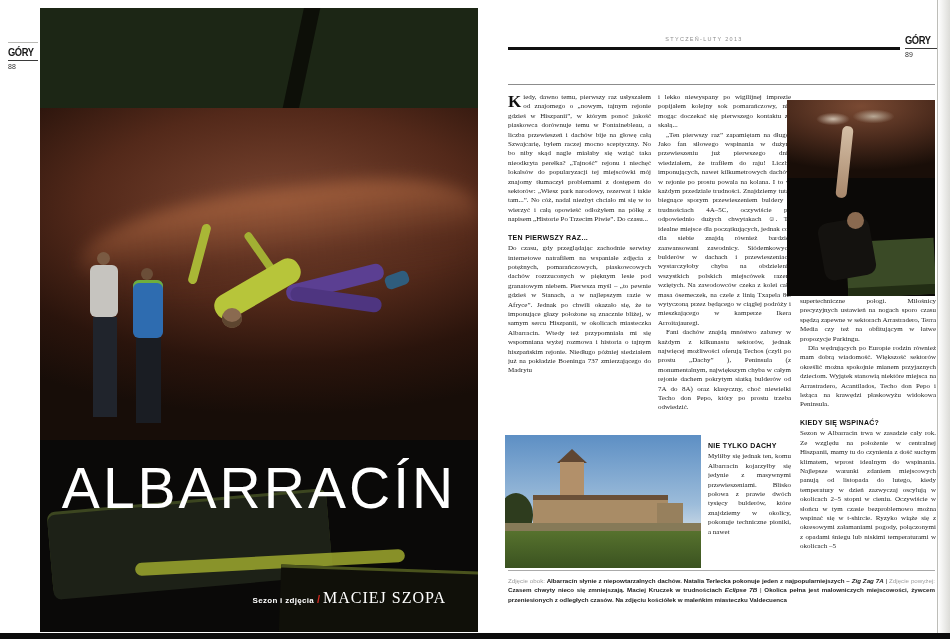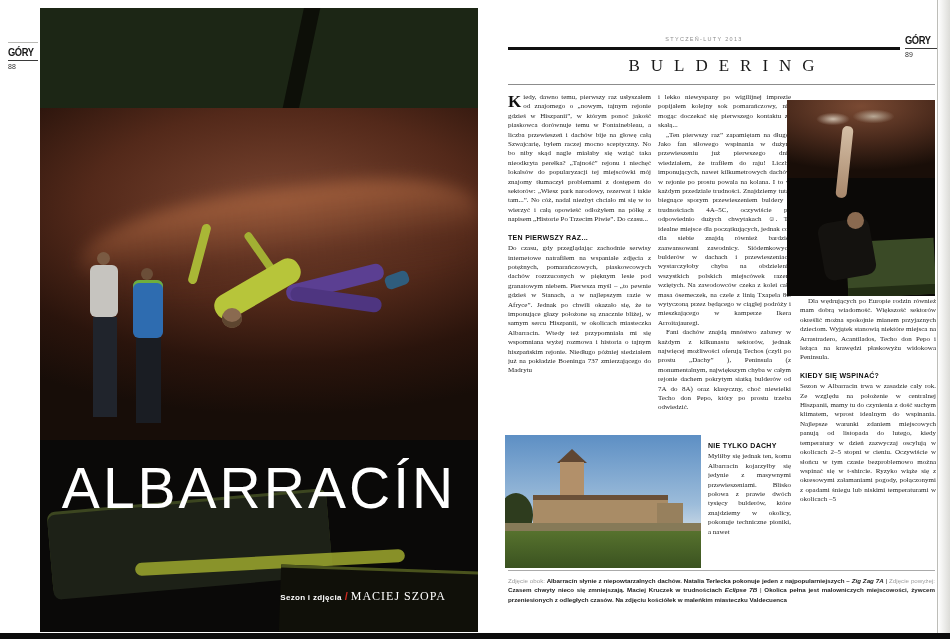--- a/index.html
+++ b/index.html
@@ -56,21 +56,21 @@
   .sp2-legs{left:96px;top:330px;width:25px;height:85px;background:#1a1d23;}
 
   .a-title{left:0;top:452px;width:100%;text-align:center;color:#ffffff;
     font-family:"Liberation Sans",sans-serif;font-weight:300;font-size:57px;line-height:1;
     letter-spacing:3px;}
   .a-sub{left:0;top:531px;width:100%;text-align:center;color:#ce2b22;
     font-family:"Liberation Sans",sans-serif;font-weight:700;font-size:17px;letter-spacing:1.5px;}
   .a-byline{right:32px;top:581px;color:#fff;font-family:"Liberation Sans",sans-serif;font-size:8px;}
   .a-byline .lbl{font-weight:700;letter-spacing:.3px;}
   .a-byline .sep{color:#ce2b22;font-weight:700;margin:0 3px;font-size:11px;}
-  .a-byline .auth{font-family:"Liberation Serif",serif;font-size:12px;letter-spacing:1px;}
+  .a-byline .auth{font-family:"Liberation Serif",serif;font-size:16px;letter-spacing:1px;}
 
   
   .right-page{left:480px;top:0;width:460px;height:633px;background:#ffffff;}
   .issue-date{left:28px;top:36px;width:392px;text-align:center;font-family:"Liberation Sans",sans-serif;
     font-size:5.5px;letter-spacing:1.3px;color:#8d8d8d;}
   .rule-thick{left:28px;top:47px;width:392px;height:3px;background:#101010;}
   .section-title{left:28px;top:56px;width:427px;text-align:center;font-family:"Liberation Serif",serif;
     font-size:17px;letter-spacing:11px;padding-left:11px;box-sizing:border-box;color:#1a1a1a;}
   .rule-thin{left:28px;top:84px;width:427px;height:1px;background:#8c8c8c;}
   .label-right{left:425px;top:34px;width:32px;}
@@ -158,21 +158,20 @@
     <div class="abs a-title">ALBARRACÍN</div>
     <div class="abs a-byline">
       <span class="lbl">Sezon i zdjęcia</span><span class="sep">/</span><span class="auth">MACIEJ SZOPA</span>
     </div>
   </div>
 </div>
 
 <div class="abs right-page">
   <div class="abs issue-date">STYCZEŃ-LUTY 2013</div>
   <div class="abs rule-thick"></div>
-  <div class="abs section-title">BULDERING</div>
   <div class="abs rule-thin"></div>
   <div class="abs label-right">
     <div class="mlabel-logo">GÓRY</div>
     <div class="mlabel-rule"></div>
     <div class="mlabel-num">89</div>
   </div>
 
   <div class="abs col col1">
     <p><span class="dropcap">K</span><span>iedy, dawno temu, pierwszy raz usłyszałem od znajomego o „nowym, tajnym rejonie gdzieś w Hiszpanii”, w którym ponoć jakość piaskowca dorównuje temu w Fontainebleau, a liczba przewieszeń i dachów bije na głowę całą Szwajcarię, byłem raczej mocno sceptyczny. No bo niby skąd nagle miałaby się wziąć taka nieodkryta perełka? „Tajność” rejonu i niechęć lokalsów do popularyzacji tej miejscówki mój znajomy tłumaczył problemami z dostępem do sektorów: „Wiesz park narodowy, rezerwat i takie tam...”. No cóż, nadal niezbyt chciało mi się w to wierzyć i całą opowieść odłożyłem na półkę z napisem „Historie Po Trzecim Piwie”. Do czasu...</span></p>
     <h4>TEN PIERWSZY RAZ...</h4>
@@ -184,20 +183,21 @@
     <p class="ind">„Ten pierwszy raz” zapamiętam na długo. Jako fan siłowego wspinania w dużym przewieszeniu już pierwszego dnia wiedziałem, że trafiłem do raju! Liczba imponujących, nawet kilkumetrowych dachów w rejonie po prostu powala na kolana. I to w każdym przedziale trudności. Znajdziemy tutaj biegnące sporym przewieszeniem buldery o trudnościach 4A–5C, oczywiście po odpowiednio dużych chwytakach ☺. To idealne miejsce dla początkujących, jednak coś dla siebie znajdą również bardziej zaawansowani zawodnicy. Siódemkowych bulderów w dachach i przewieszeniach wystarczyłoby chyba na obdzielenie wszystkich polskich miejscówek razem wziętych. Na zawodowców czeka z kolei cała masa ósemeczek, na czele z linią Txapela 8C wytyczoną przez będącego w ciągłej podróży i mieszkającego w kamperze Ikera Arroitajauregi.</p>
     <p class="ind">Fani dachów znajdą mnóstwo zabawy w każdym z kilkunastu sektorów, jednak najwięcej możliwości oferują Techos (czyli po prostu „Dachy” ), Peninsula (z monumentalnym, największym chyba w całym rejonie dachem pokrytym siatką bulderów od 7A do 8A) oraz klasyczny, choć niewielki Techo don Pepo, który po prostu trzeba odwiedzić.</p>
   </div>
 
   <div class="abs col col2b">
     <h4 style="margin-top:0;">NIE TYLKO DACHY</h4>
     <p>Myliłby się jednak ten, komu Albarracín kojarzyłby się jedynie z masywnymi przewieszeniami. Blisko połowa z prawie dwóch tysięcy bulderów, które znajdziemy w okolicy, pokonuje techniczne pioniki, a nawet</p>
   </div>
 
   <div class="abs col col3">
+    <p>supertechniczne połogi. Miłośnicy precyzyjnych ustawień na nogach sporo czasu spędzą zapewne w sektorach Arrastradero, Terra Media czy też na obfitującym w łatwe propozycje Parkingu.</p>
     <p class="ind">Dla wędrujących po Europie rodzin również mam dobrą wiadomość. Większość sektorów określić można spokojnie mianem przyjaznych dzieciom. Wyjątek stanowią niektóre miejsca na Arrastradero, Acantilados, Techo don Pepo i leżąca na krawędzi płaskowyżu widokowa Peninsula.</p>
     <h4>KIEDY SIĘ WSPINAĆ?</h4>
     <p>Sezon w Albarracin trwa w zasadzie cały rok. Ze względu na położenie w centralnej Hiszpanii, mamy tu do czynienia z dość suchym klimatem, wprost idealnym do wspinania. Najlepsze warunki zdaniem miejscowych panują od listopada do lutego, kiedy temperatury w dzień zazwyczaj oscylują w okolicach 2–5 stopni w cieniu. Oczywiście w słońcu w tym czasie bezproblemowo można wspinać się w t-shircie. Ryzyko wiąże się z okresowymi załamaniami pogody, połączonymi z opadami śniegu lub niskimi temperaturami w okolicach –5</p>
   </div>
 
   <div class="abs church">
     <div class="abs ch-trees"></div>
     <div class="abs ch-tower-roof"></div>
     <div class="abs ch-tower"></div>
     <div class="abs ch-nave"></div>

